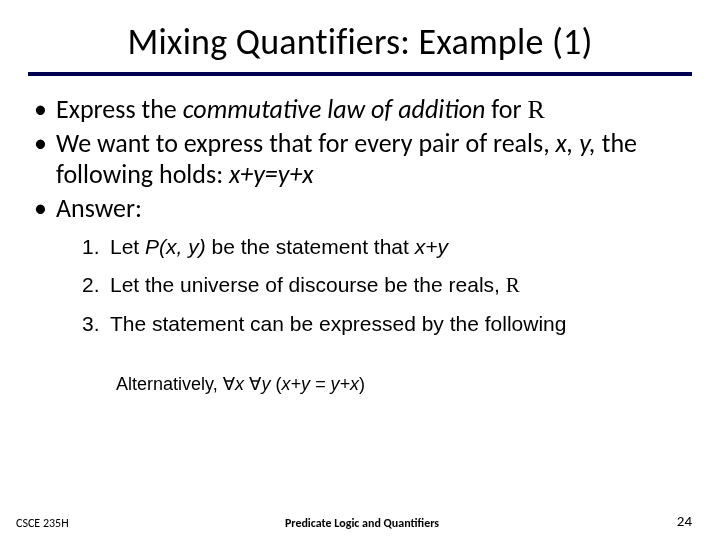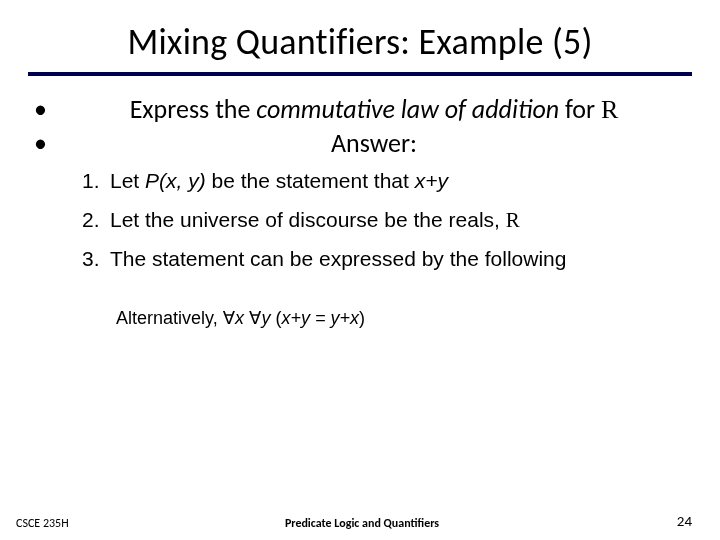--- a/index.html
+++ b/index.html
@@ -29,21 +29,20 @@
   }
   .body-list {
     list-style: none;
     font-size: 26px;
     line-height: 1.22;
   }
   .body-list > li {
     position: relative;
     padding-left: 28px;
     margin-bottom: 2px;
-    text-align: center;
   }
   .body-list > li::before {
     content: "•";
     position: absolute;
     left: 6px;
     top: 0;
     font-size: 26px;
   }
   .italic { font-style: italic; }
   .serif-it { font-family: "Times New Roman", serif; }
@@ -104,25 +103,28 @@
     bottom: 10px;
     font-size: 15px;
     font-family: Calibri, Arial, sans-serif;
   }
 </style>
 </head>
 <body>
 
 <div class="slide">
 
-  <h1 class="title">Mixing Quantifiers: Example (5)</h1>
+  <h1 class="title">Mixing Quantifiers: Example (1)</h1>
 
   <ul class="body-list">
     <li>
       <span>Express the </span><span class="italic">commutative law of addition</span><span> for </span><span class="serif-it">R</span>
+    </li>
+    <li>
+      <span>We want to express that for every pair of reals, </span><span class="italic">x, y,</span><span> the following holds: </span><span class="italic">x+y=y+x</span>
     </li>
     <li>
       <span>Answer:</span>
     </li>
   </ul>
 
   <ol class="sublist" style="counter-reset: subitem;">
     <li>
       <span>Let </span><span style="font-style:italic">P</span><span style="font-style:italic">(x, y)</span><span> be the statement that </span><span style="font-style:italic">x+y</span>
     </li>

